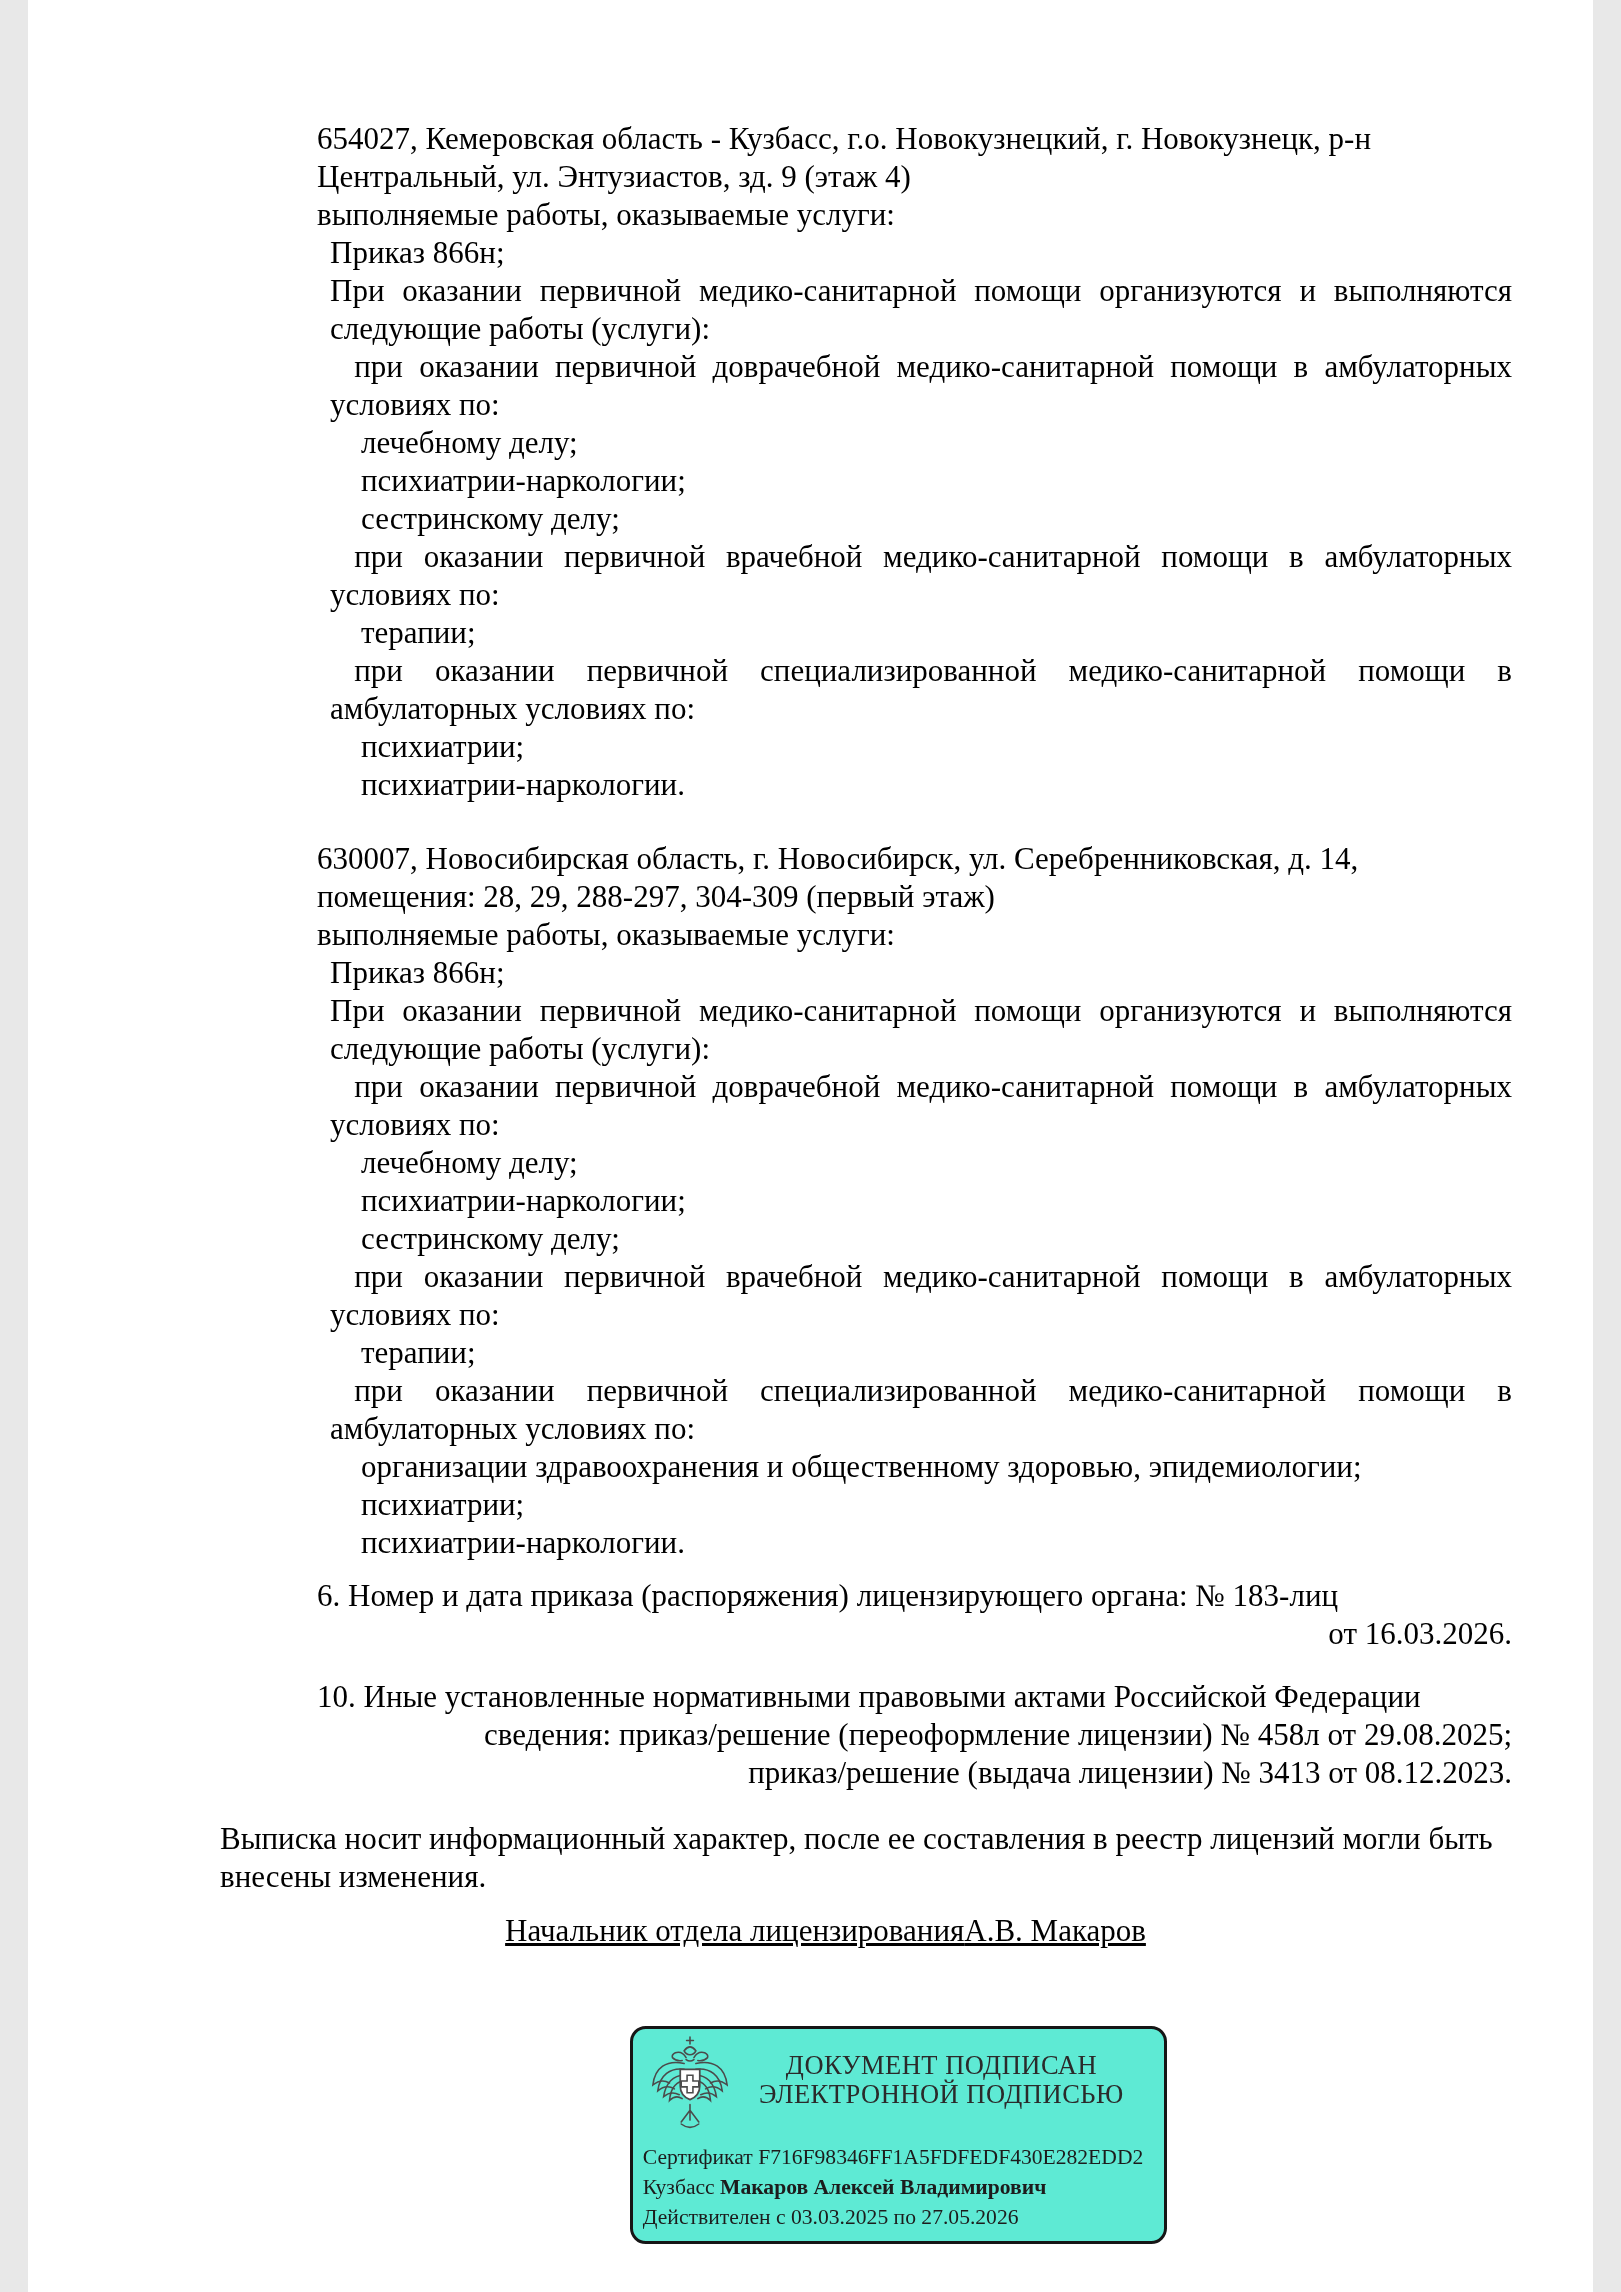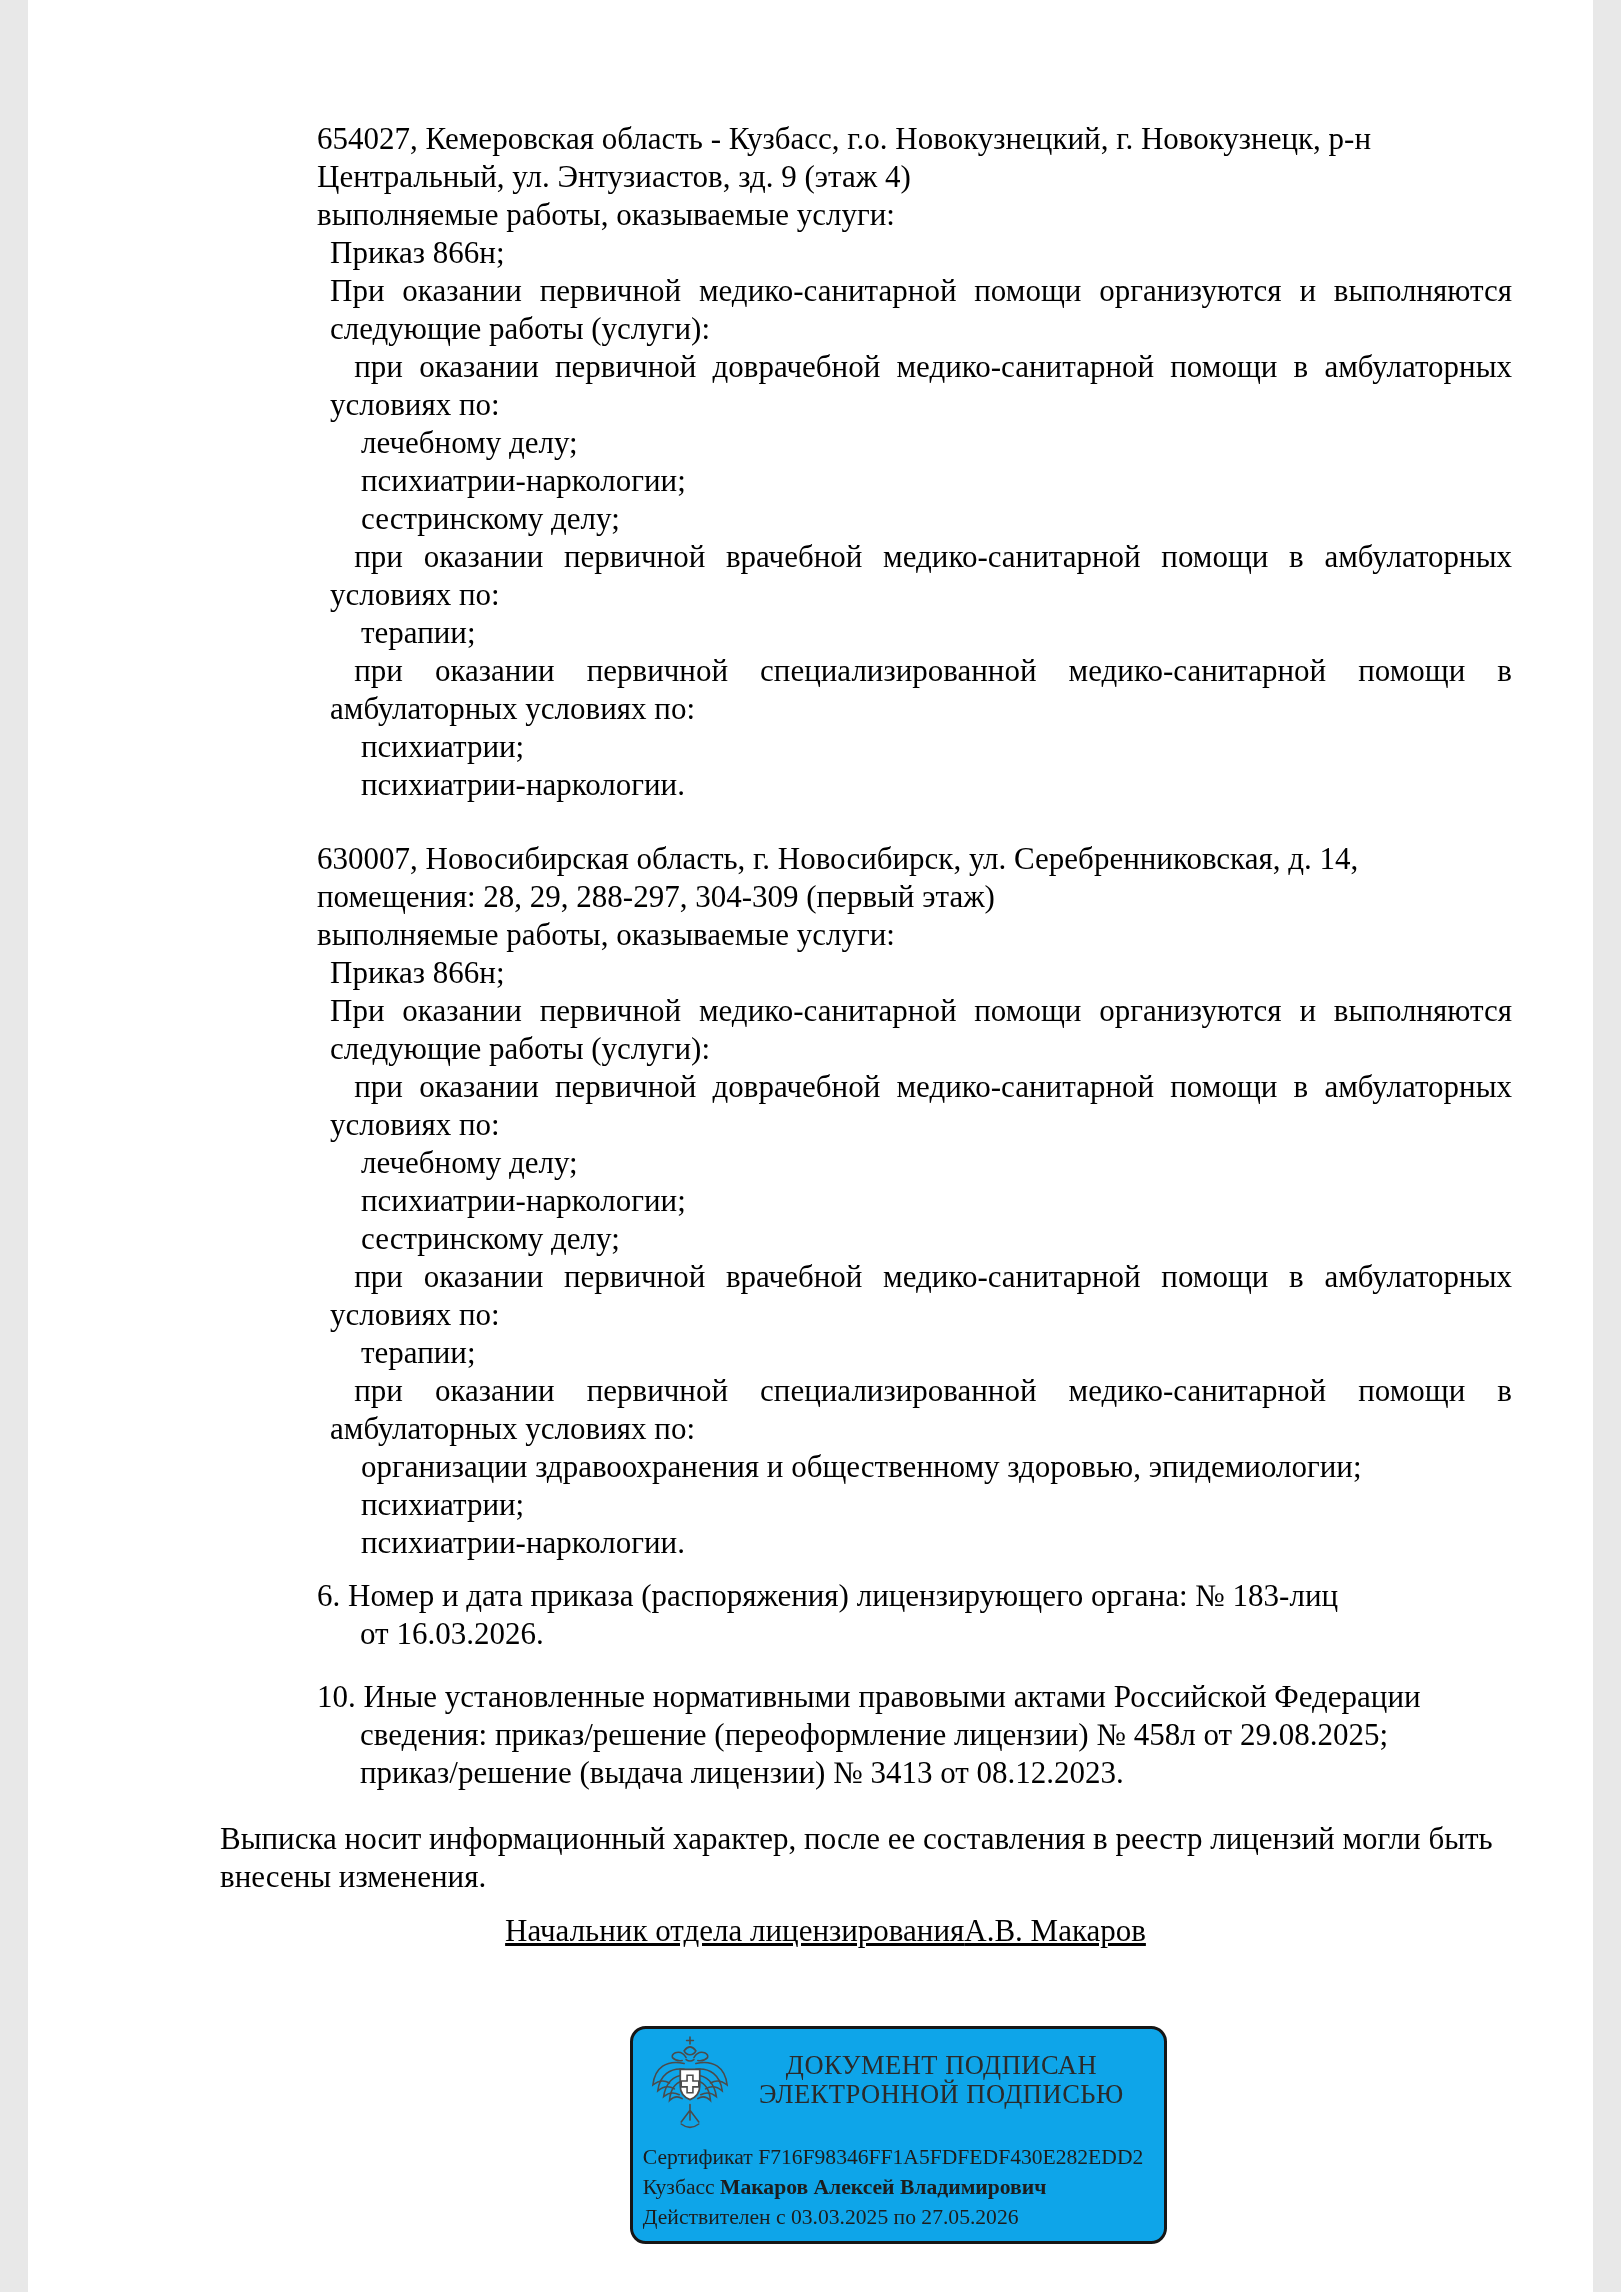--- a/index.html
+++ b/index.html
@@ -11,28 +11,28 @@
   }
   .content{padding:120px 81px 0 192px;}
   .block{margin-left:97px;}
   .line{white-space:nowrap;}
   .j{white-space:normal;text-align:justify;text-align-last:justify;}
   .in1{margin-left:13px;}
   .ind{margin-left:21.6px;text-indent:15.7px;}
   .in2{margin-left:44px;}
   .gap-b2{margin-top:36px;}
   .item{margin-left:97px;}
-  .item .cont{margin-left:43px;}
+  .item .cont{margin-left:43px;text-align:right;}
   .item9{margin-top:14.7px;}
   .item10{margin-top:25.5px;}
   .note{margin-top:27.4px;}
   .sig{margin-top:16px;display:flex;justify-content:center;padding-right:81px;text-decoration:underline;}
   .stamp{
     margin:76px 0 0 410px;width:537px;height:218px;box-sizing:border-box;
-    border:3.9px solid #161616;border-radius:15.7px;color:#222;background:#0ea5e9;
+    border:3.9px solid #161616;border-radius:15.7px;color:#222;background:#5eead4;
   }
   .stamp-top{display:flex;padding:5.9px 11.8px 0 15.7px;}
   .eagle{width:82px;height:98px;flex:0 0 auto;}
   .stamp-title{
     flex:1;text-align:center;padding-top:16.7px;
     font-size:26.5px;line-height:29px;letter-spacing:0.5px;color:#2a2a2a;
   }
   .stamp-lines{
     margin-top:9.8px;padding:0 11.8px 0 9.8px;
     font-size:21.6px;line-height:30px;color:#1c1c1c;white-space:nowrap;

